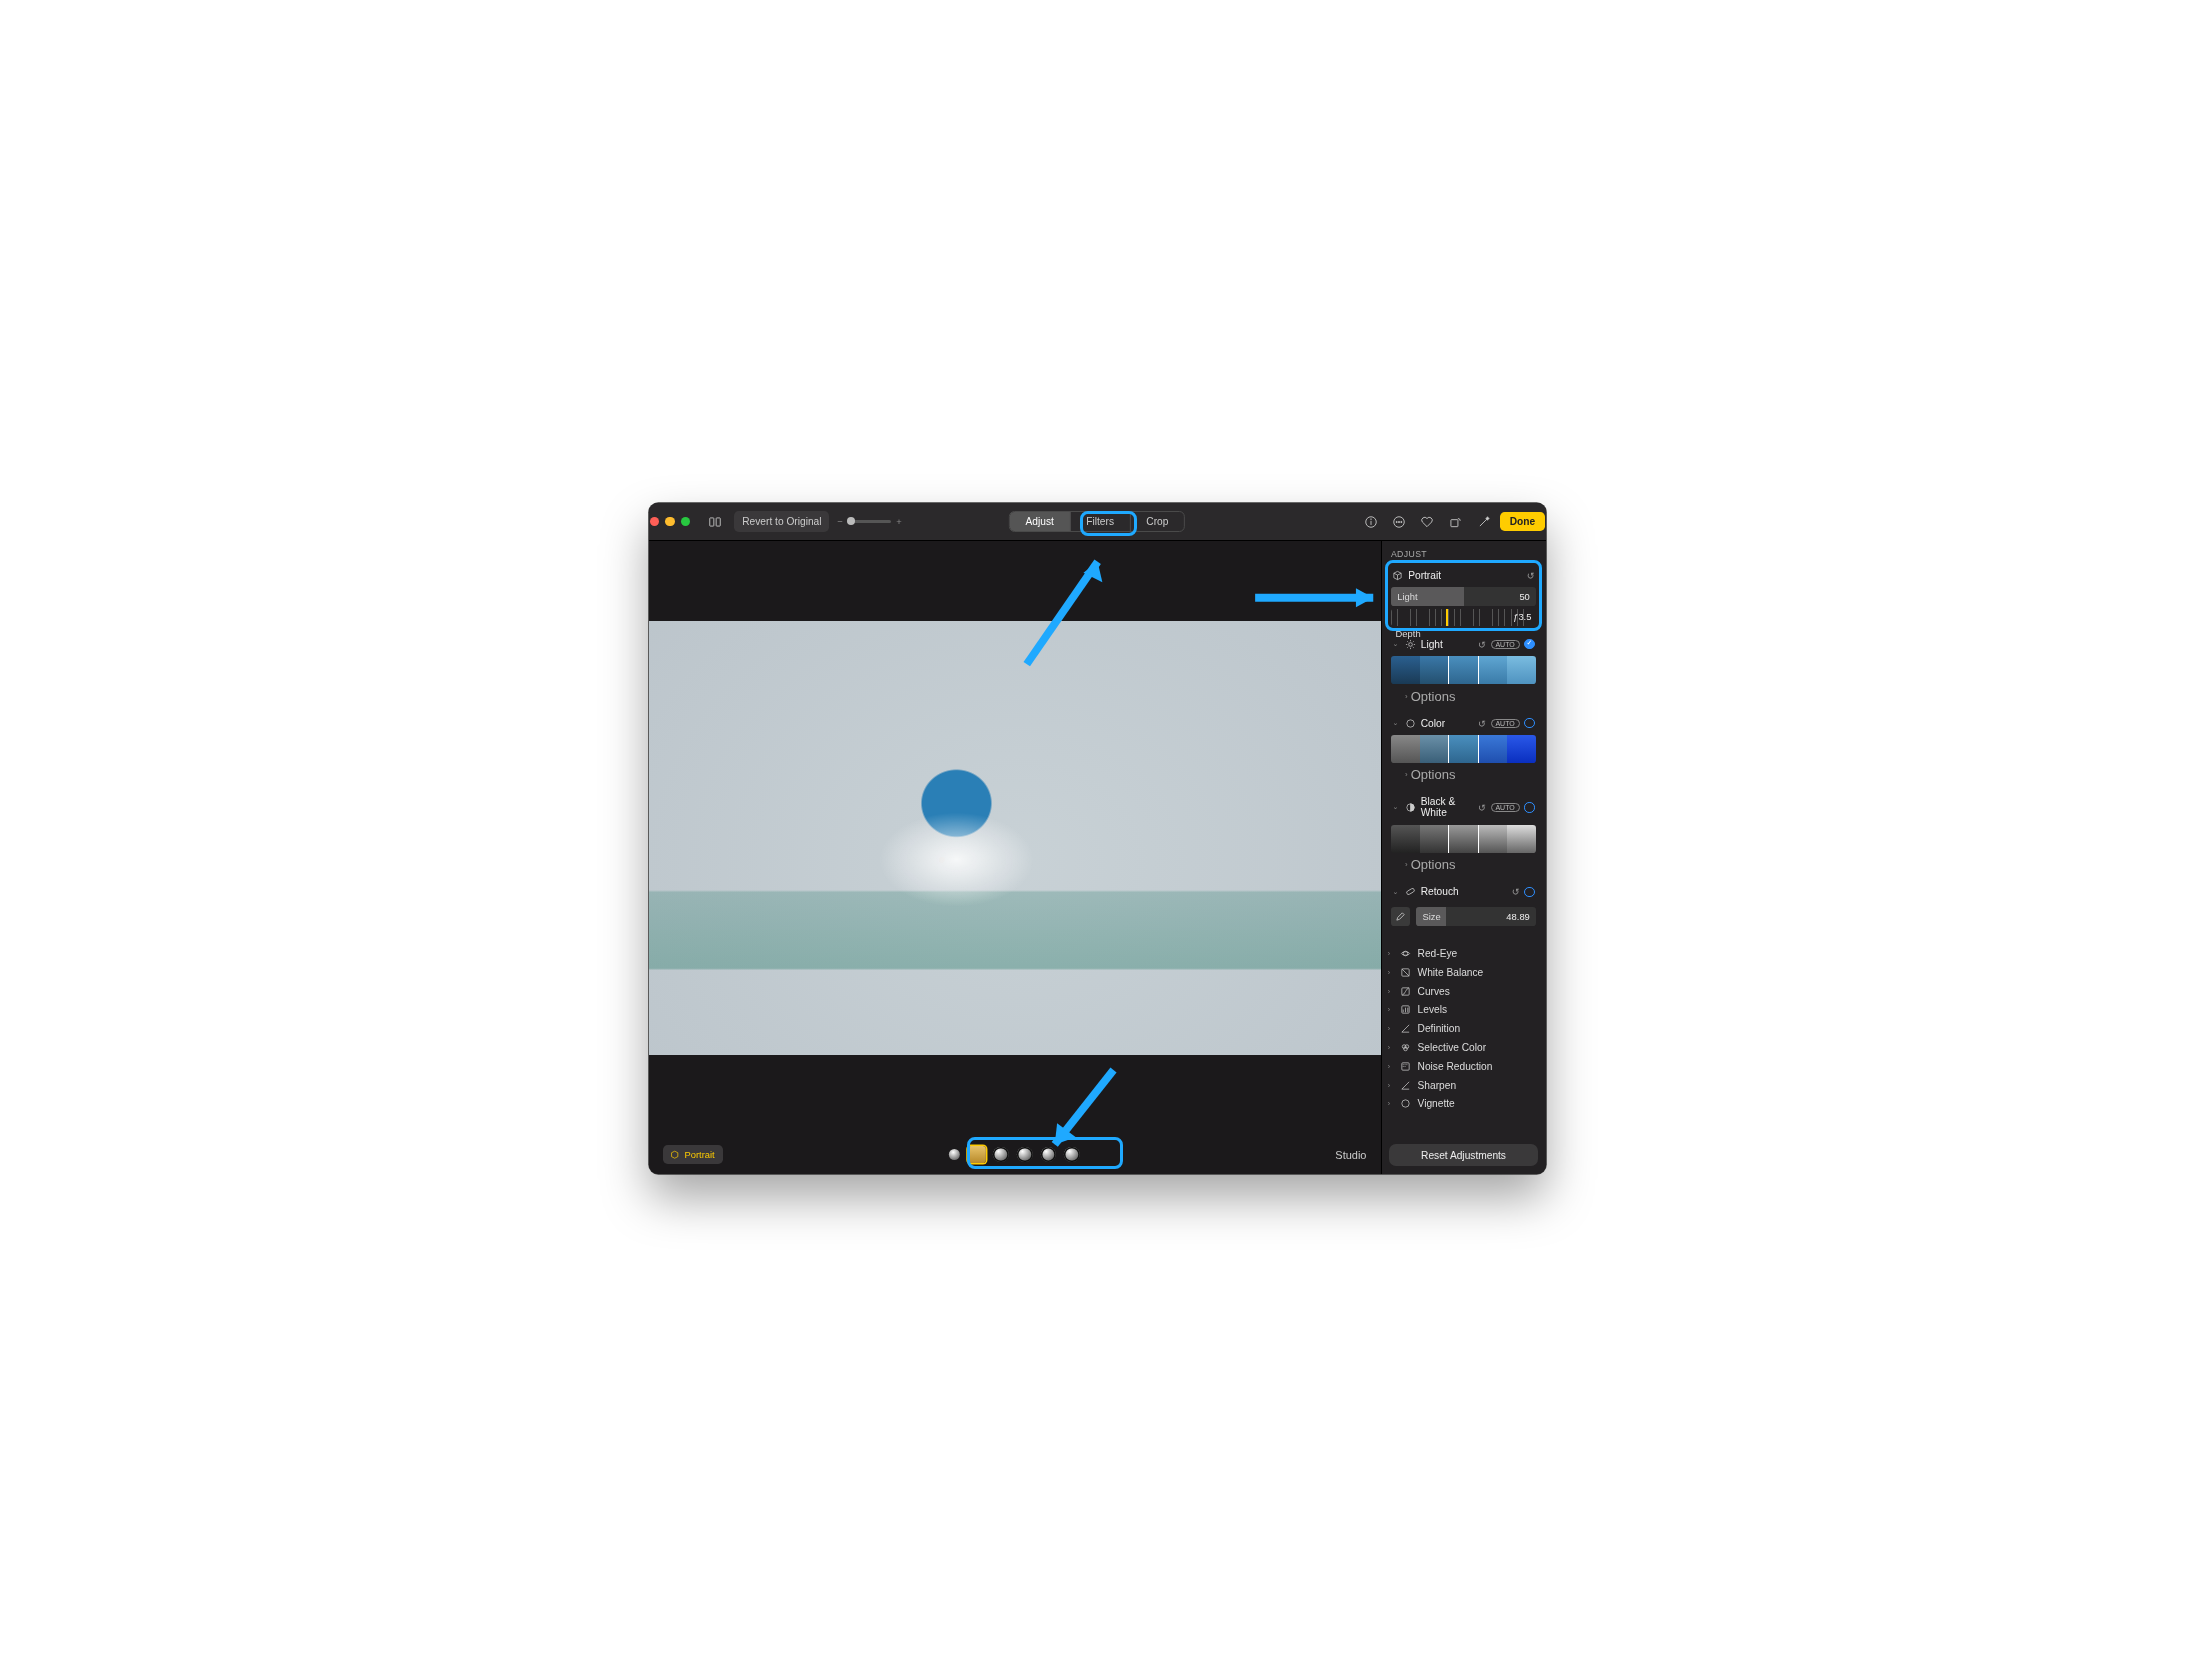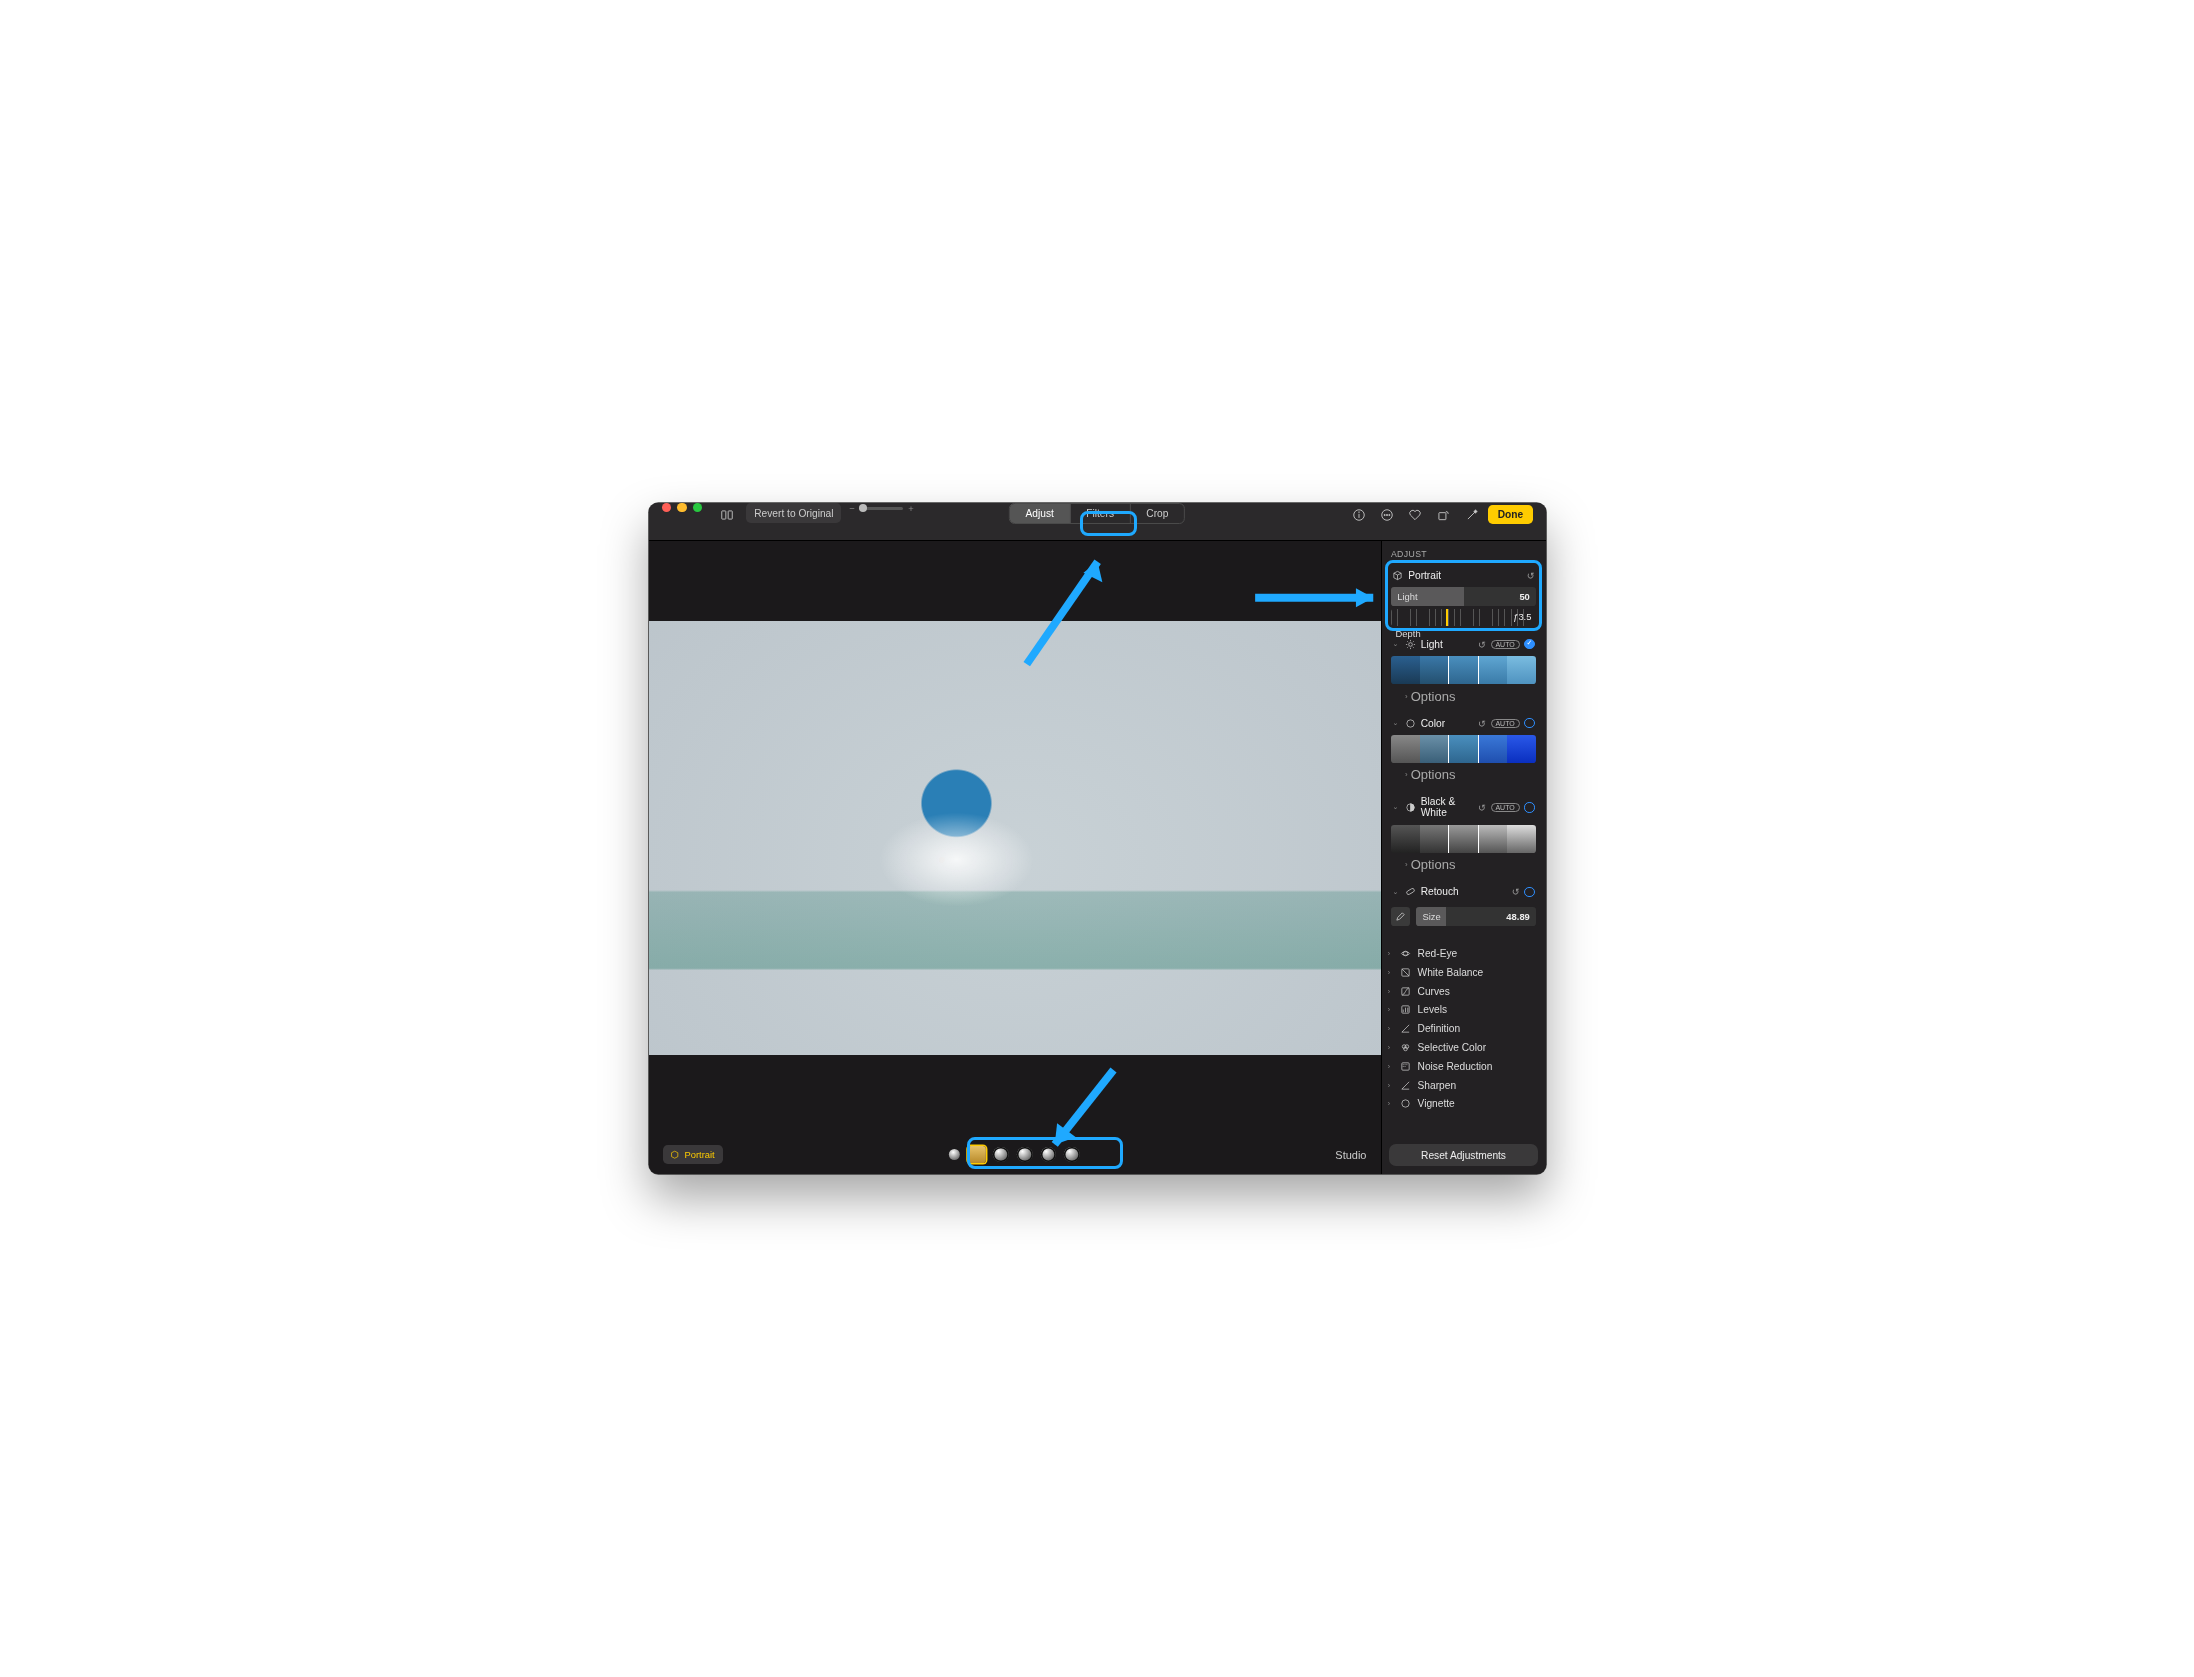--- a/index.html
+++ b/index.html
@@ -3,21 +3,21 @@
 <meta charset="utf-8">
 <style>
   * { box-sizing: border-box; margin: 0; padding: 0; font-family: -apple-system, "Helvetica Neue", sans-serif; }
   body { background: #fff; display: flex; align-items: center; justify-content: center; min-height: 100vh; padding: 31.5px; }
   .window {
     width: 897px; height: 671px; background: #1e1c1e; border-radius: 9.4px;
     box-shadow: 0 0 0 0.8px #3a3a3a, 0 23.6px 47px rgba(0,0,0,.35);
     display: flex; flex-direction: column; overflow: hidden; position: relative; color: #ccc;
   }
   
-  .toolbar { height: 38px; display: flex; align-items: flex-start; padding: 0 13px; gap: 7.9px; background: #2b292b; border-bottom: 0.8px solid #000; }
+  .toolbar { height: 38px; display: flex; align-items: center; padding: 0 1px; gap: 7.9px; background: #2b292b; border-bottom: 0.8px solid #000; }
   .traffic { display: flex; gap: 6.3px; margin-right: 4.7px; }
   .traffic span { width: 9.4px; height: 9.4px; border-radius: 50%; display:block; }
   .tl-close{background:#ff5f57;} .tl-min{background:#febc2e;} .tl-max{background:#28c840;}
   .tb-btn { background: transparent; border: none; color: #bbb; font-size: 10.2px; padding: 4.7px 7.9px; border-radius: 4.7px; cursor: pointer; }
   .tb-icon { width: 14px; height: 14px; }
   .revert { background:#3a383a; color:#ccc; }
   .zoom { display:flex; align-items:center; gap:4.7px; color:#888; font-size:9.4px;}
   .zoom-track{ width:44px; height:2.4px; background:#555; border-radius:1.6px; position:relative;}
   .zoom-thumb{ width:7.9px;height:7.9px;border-radius:50%;background:#bbb;position:absolute;left:0;top:-3.1px;}
   .tabs { display:flex; position:absolute; left:50%; transform:translateX(-50%); border:0.8px solid #4a4a4a; border-radius:5.5px; overflow:hidden;}
@@ -58,21 +58,21 @@
   .panel-h .chev{width:7.9px;color:#888;font-size:7px;}
   .panel-h .nm{flex:1;color:#eee;}
   .panel-h .auto{font-size:7px;border:0.8px solid #888;border-radius:6.3px;padding:0 3.9px;color:#bbb;}
   .panel-h .ring{width:10.2px;height:10.2px;border-radius:50%;border:1.2px solid #2e8fff;}
   .panel-h .ring.on{background:#2e8fff;position:relative;}
   .panel-h .ring.on::after{content:"✓";position:absolute;color:#fff;font-size:7px;left:1.2px;top:-0.8px;}
   .panel-h .reset{color:#999;font-size:9.4px;}
   .panel-h .picon{width:11px;height:11px;}
   .row{display:flex;align-items:center;background:#333;border-radius:3.1px;height:19px;margin:3.1px 0;overflow:hidden;font-size:9.4px;}
   .row .lbl{padding:0 6.3px;color:#ddd;}
-  .row .val{margin-left:auto;padding:0 6.3px;color:#eee;font-weight:bold;}
+  .row .val{margin-left:auto;padding:0 6.3px;color:#eee;}
   .row .fill{position:absolute;left:0;top:0;bottom:0;background:#5a595a;}
   .row.rel{position:relative;}
   .row.rel .lbl,.row.rel .val{position:relative;z-index:1;}
   .ruler{height:17.3px;background:repeating-linear-gradient(90deg,#555 0 0.8px,transparent 0.8px 6.3px);position:relative;border-radius:3.1px;margin:3.1px 0;}
   .ruler .mk{position:absolute;top:0;bottom:0;width:1.6px;background:#ffcc00;}
   .ruler .lbl{position:absolute;left:4.7px;top:19px;font-size:9.4px;color:#ddd;}
   .ruler .val{position:absolute;right:4.7px;top:2.4px;font-size:9.4px;color:#eee;}
   .thumbs{height:28px;border-radius:3.1px;margin:3.1px 0;display:flex;overflow:hidden;}
   .thumbs span{flex:1;}
   .opts{color:#aaa;font-size:13px;padding:1.6px 1.6px 4.7px 14px;display:flex;align-items:center;gap:3.1px;}

